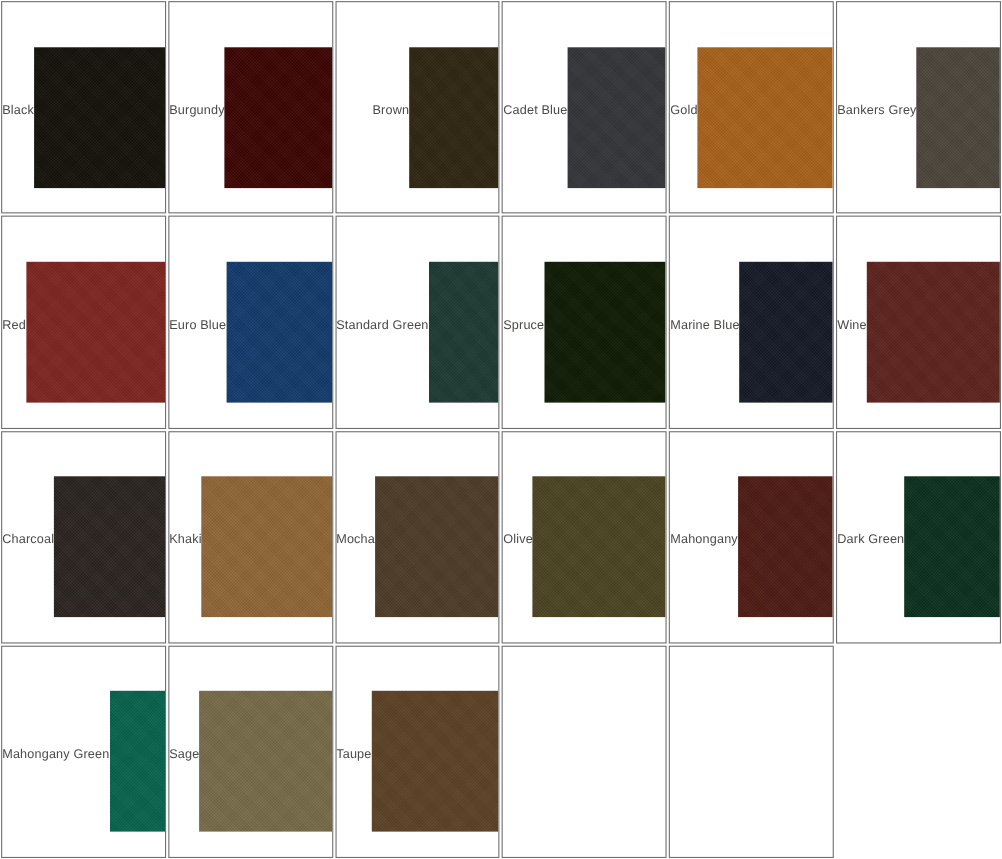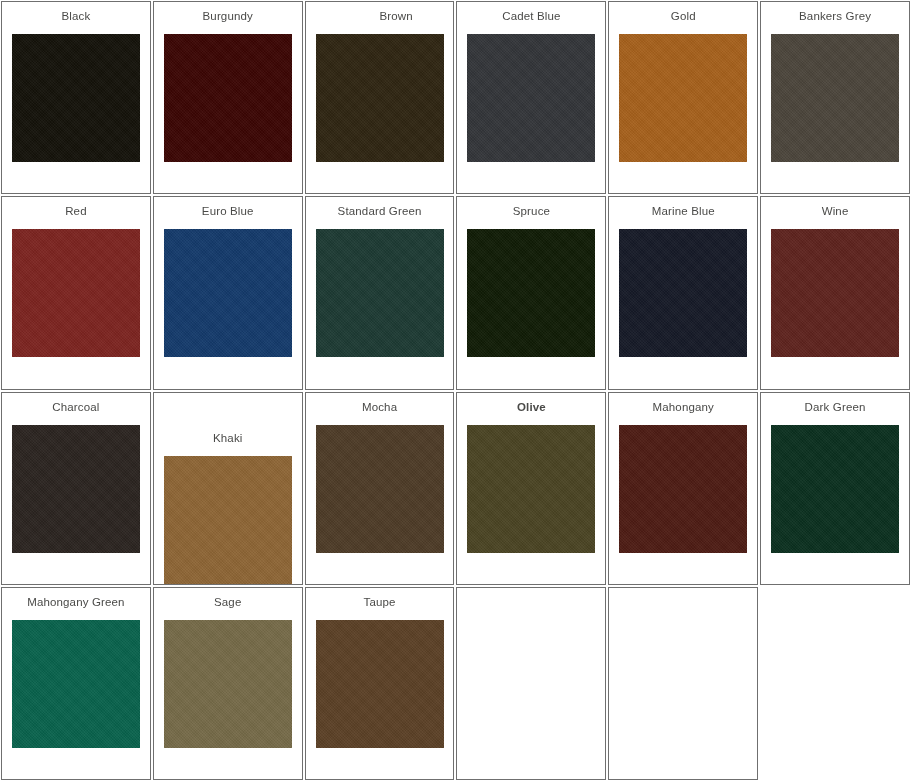--- a/index.html
+++ b/index.html
@@ -25,21 +25,21 @@
     background: #ffffff;
   }
 
   .swatch-cell {
     position: relative;
     box-sizing: border-box;
     border: 1px solid #6f6f6f;
     margin: 1px;
     background: #ffffff;
     display: flex;
-    flex-direction: column;
+    flex-direction: row;
     align-items: center;
     padding-top: 8px;
     overflow: hidden;
   }
 
   .swatch-cell.is-empty {
     border: 1px solid #6f6f6f;
   }
 
   .swatch-label {
@@ -131,21 +131,21 @@
       <div class="swatch-chip" style="background-color: rgb(43, 36, 32);"></div>
     </div>
     <div class="swatch-cell" style="border-color: rgb(111, 111, 111); justify-content: flex-end;">
       <div class="swatch-label" style="color: rgb(74, 74, 72);">Khaki</div>
       <div class="swatch-chip" style="background-color: rgb(141, 101, 53);"></div>
     </div>
     <div class="swatch-cell" style="border-color: rgb(111, 111, 111);">
       <div class="swatch-label" style="color: rgb(74, 74, 72);">Mocha</div>
       <div class="swatch-chip" style="background-color: rgb(77, 59, 39);"></div>
     </div>
-    <div class="swatch-cell" style="border-color: rgb(111, 111, 111); font-weight: bold;">
+    <div class="swatch-cell" style="border-color: rgb(111, 111, 111);">
       <div class="swatch-label" style="color: rgb(74, 74, 72);">Olive</div>
       <div class="swatch-chip" style="background-color: rgb(74, 68, 35);"></div>
     </div>
     <div class="swatch-cell" style="border-color: rgb(111, 111, 111);">
       <div class="swatch-label" style="color: rgb(74, 74, 72);">Mahongany</div>
       <div class="swatch-chip" style="background-color: rgb(77, 28, 20);"></div>
     </div>
     <div class="swatch-cell" style="border-color: rgb(111, 111, 111);">
       <div class="swatch-label" style="color: rgb(74, 74, 72);">Dark Green</div>
       <div class="swatch-chip" style="background-color: rgb(11, 48, 31);"></div>

